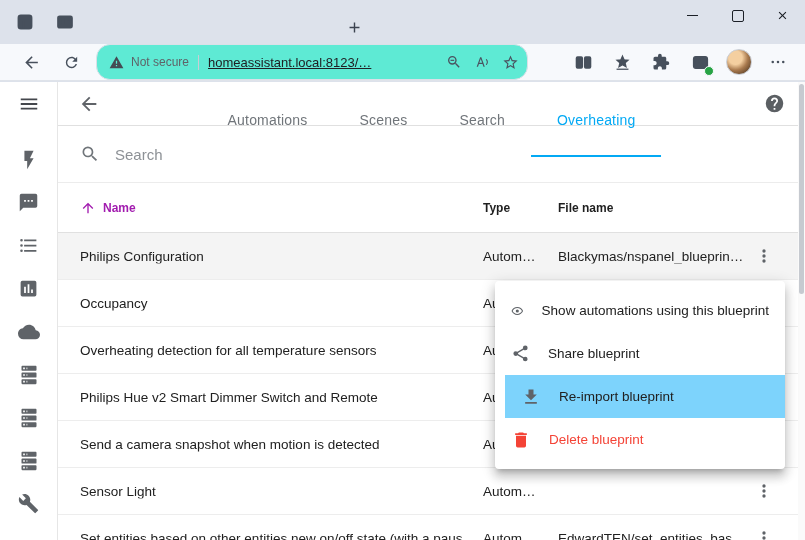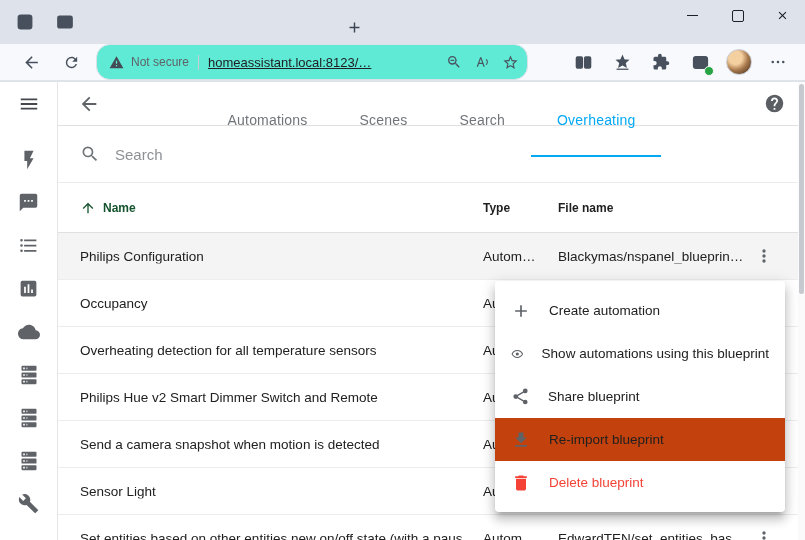--- a/index.html
+++ b/index.html
@@ -60,21 +60,21 @@
   .ha-tab.active::after{content:"";position:absolute;left:0;right:0;bottom:0;height:2px;background:#03a9f4;}
   .ha-help{position:absolute;right:20px;top:11px;width:21px;height:21px;color:#5b5f63;}
 
   .search-row{height:56px;border-bottom:1px solid #ececec;display:flex;align-items:center;
     padding-left:22px;gap:15px;cursor:text;}
   .search-row .mag{color:#70757a;}
   .search-label{font-size:15px;color:#8d9196;}
 
   .thead{position:relative;height:49px;border-bottom:1px solid #e0e0e0;font-size:12px;font-weight:700;color:#1f1f1f;}
   .thead .col{position:absolute;top:50%;transform:translateY(-50%);white-space:nowrap;cursor:pointer;}
-  .col-name{left:22px;display:flex;align-items:center;gap:7px;color:#14532d;}
+  .col-name{left:22px;display:flex;align-items:center;gap:7px;color:#a21caf;}
   .col-type{left:425px;}
   .col-file{left:500px;}
 
   .rows{position:relative;}
   .row{position:relative;height:46px;border-bottom:1px solid #ededed;background:#fff;cursor:pointer;}
   .row.selected{background:#f4f4f4;}
   .cell{position:absolute;top:50%;transform:translateY(-50%);font-size:13.5px;color:#212121;
     white-space:nowrap;overflow:hidden;text-overflow:ellipsis;}
   .cell.name{left:22px;max-width:398px;}
   .cell.type{left:425px;width:66px;}
@@ -84,21 +84,21 @@
   .scrollbar{position:absolute;right:0;top:0;bottom:0;width:7px;background:#fafafa;}
   .scroll-thumb{position:absolute;right:1px;top:2px;width:5px;height:210px;border-radius:3px;background:#c6cad0;}
 
   
   .ctx-menu{position:absolute;left:495px;top:281px;width:290px;padding:8px 0;background:#fff;
     border-radius:4px;z-index:20;
     box-shadow:0 5px 5px -3px rgba(0,0,0,.2),0 8px 10px 1px rgba(0,0,0,.14),0 3px 14px 2px rgba(0,0,0,.12);}
   .ctx-item{height:43px;display:flex;align-items:center;gap:18px;padding:0 16px;font-size:13.5px;
     color:#212121;cursor:pointer;white-space:nowrap;}
   .ctx-item .mi{color:#5f6368;}
-  .ctx-item.hovered{background:#c2410c;}
+  .ctx-item.hovered{background:#7dd3fc;margin-left:10px;}
   .ctx-item.danger{color:#f44336;}
   .ctx-item.danger .mi{color:#f44336;}
 </style>
 </head>
 <body>
 
 <svg width="0" height="0" style="position:absolute">
   <defs>
     <symbol id="i-menu" viewBox="0 0 24 24">
         <path d="M3,6H21V8H3V6M3,11H21V13H3V11M3,16H21V18H3V16"></path>
@@ -460,26 +460,20 @@
     </div>
 
     <div class="scrollbar">
       <div class="scroll-thumb"></div>
     </div>
   </div>
 
   <div class="ctx-menu">
     <div class="ctx-item">
       <svg class="i mi" width="20" height="20">
-          <use href="#i-plus"></use>
-        </svg>
-      <span>Create automation</span>
-    </div>
-    <div class="ctx-item">
-      <svg class="i mi" width="20" height="20">
           <use href="#i-eye"></use>
         </svg>
       <span>Show automations using this blueprint</span>
     </div>
     <div class="ctx-item">
       <svg class="i mi" width="19" height="19">
           <use href="#i-share"></use>
         </svg>
       <span>Share blueprint</span>
     </div>

